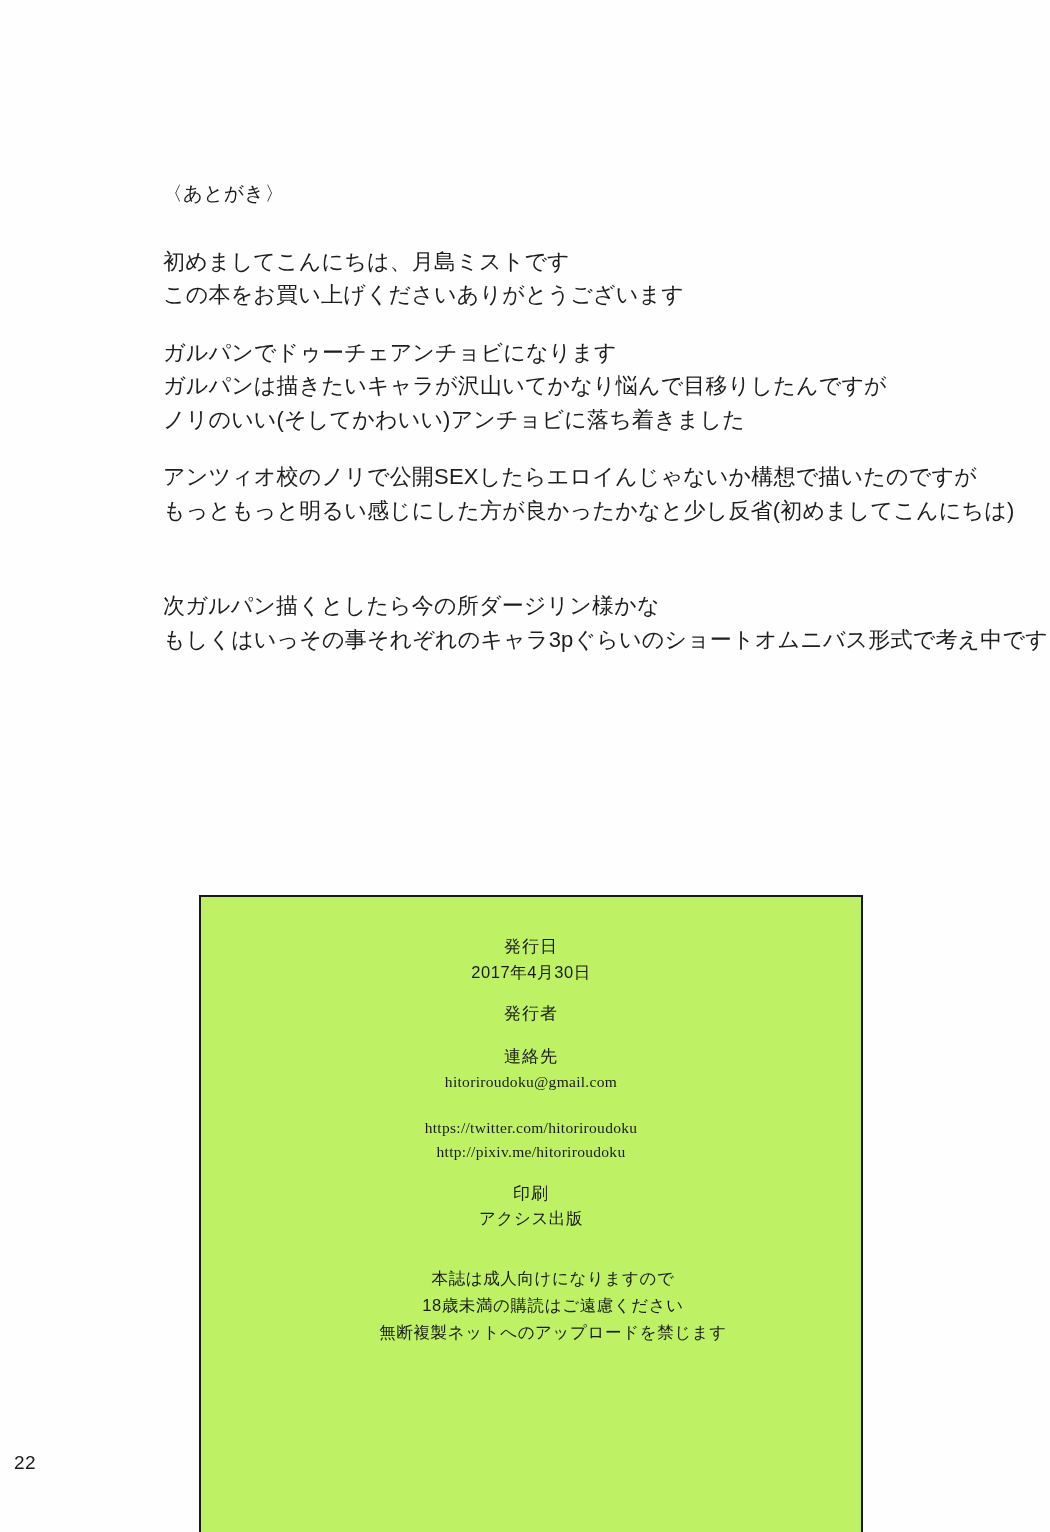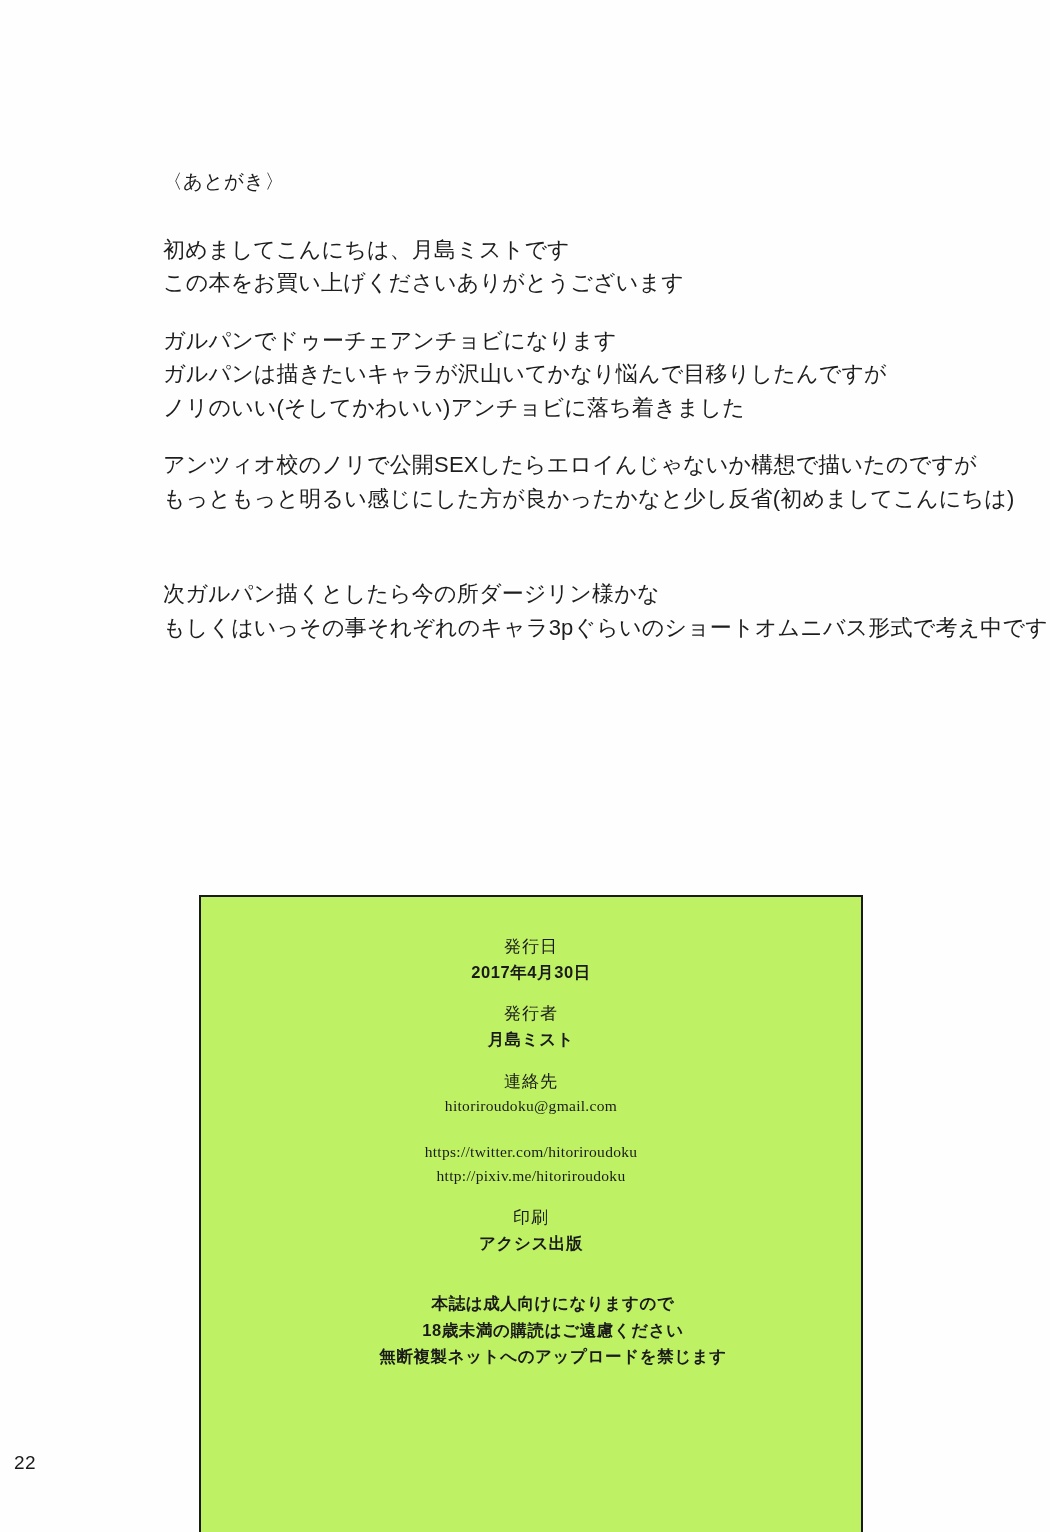--- a/index.html
+++ b/index.html
@@ -26,21 +26,21 @@
   .afterword {
     position: absolute;
     left: 163px;
     top: 168px;
     width: 760px;
   }
   .afterword-heading {
     font-size: 19.5px;
     letter-spacing: 0.5px;
     color: #1b1b1b;
-    margin: 0 0 38px 0;
+    margin: 12px 0 38px 0;
     font-weight: 400;
   }
   .para {
     margin: 0 0 24px 0;
   }
   .para.gap-big {
     margin-bottom: 62px;
   }
   .line {
     font-size: 22px;
@@ -75,21 +75,20 @@
     font-size: 17px;
     line-height: 1.45;
     letter-spacing: 1px;
     color: #1a1a1a;
   }
   .c-value {
     font-size: 16.5px;
     line-height: 1.5;
     letter-spacing: 0.6px;
     color: #1a1a1a;
-    font-weight: bold;
   }
   .c-mono {
     font-size: 15.5px;
     line-height: 1.55;
     letter-spacing: 0.3px;
     color: #1a1a1a;
     font-family: "Liberation Serif", serif;
   }
   .c-links {
   }
@@ -146,21 +145,20 @@
     <div class="colophon-inner">
 
       <div class="c-group">
         <div class="c-label">発行日</div>
         <div class="c-value">2017年4月30日</div>
       </div>
 
 
       <div class="c-group">
         <div class="c-label">発行者</div>
-        <div class="c-value">月島ミスト</div>
       </div>
 
       <div class="c-group spaced">
         <div class="c-label">連絡先</div>
         <div class="c-mono">hitoriroudoku@gmail.com</div>
       </div>
 
       <div class="c-group c-links">
         <div class="c-mono">https://twitter.com/hitoriroudoku</div>
         <div class="c-mono">http://pixiv.me/hitoriroudoku</div>

